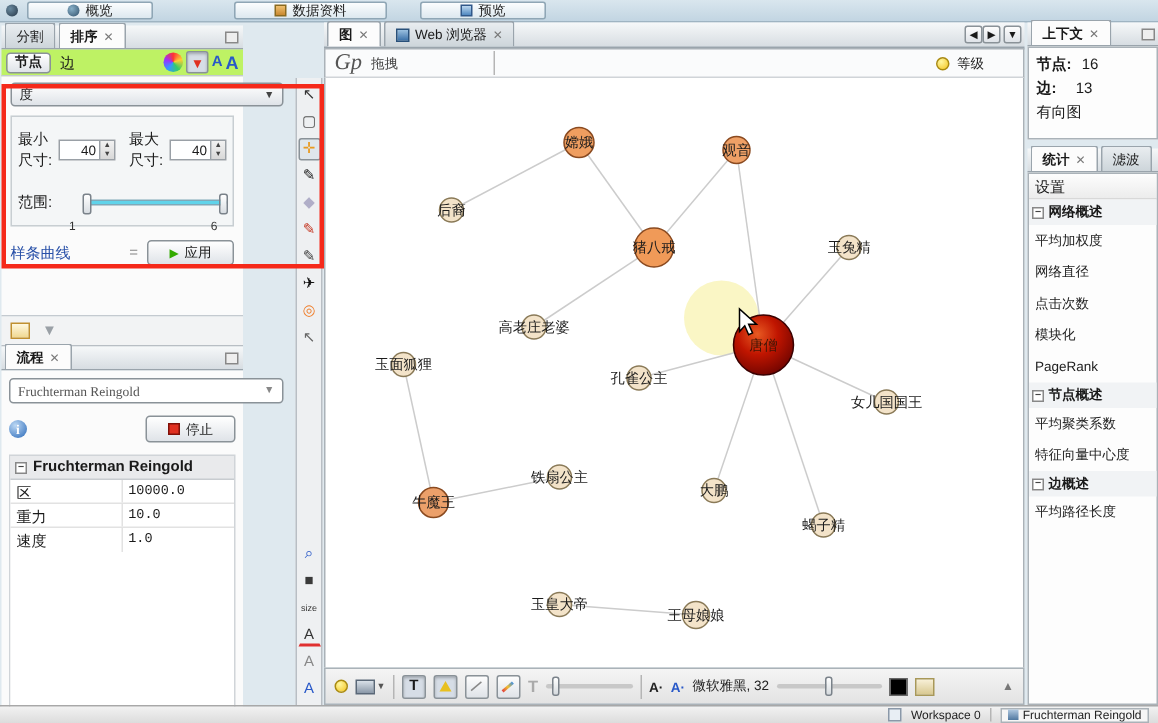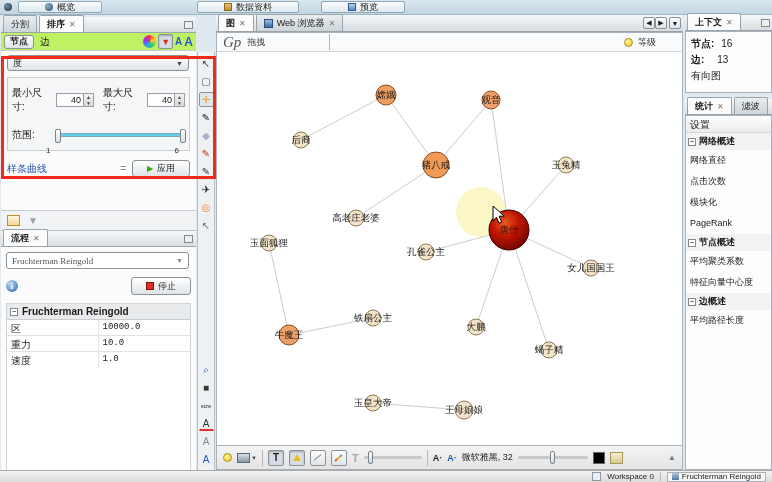--- a/index.html
+++ b/index.html
@@ -73,31 +73,31 @@
 </style>
 </head>
 <body>
 
 <div class="abs topbar">
   <span class="ticon" style="background:radial-gradient(circle at 35% 35%,#6a8aa0,#253545);border-radius:50%;margin-left:-6px;"></span>
   <div class="topbtn">
     <span class="ticon" style="background:radial-gradient(circle at 35% 35%,#88b0c8,#30506a);border-radius:50%;"></span>
     <span>概览</span>
   </div>
-  <div class="topbtn" style="margin-left:89px;">
+  <div class="topbtn" style="margin-left:48px;">
     <span class="ticon" style="background:linear-gradient(#f0c070,#c88830);border:1px solid #8a6a20;"></span>
     <span>数据资料</span>
   </div>
   <div class="topbtn" style="margin-left:16px;">
     <span class="ticon" style="background:linear-gradient(#bcd8f0,#5088c0);border:1px solid #30588a;"></span>
     <span>预览</span>
   </div>
 </div>
 
-<div class="abs" style="left:1px; top:17px; width:195px; height:453px;">
+<div class="abs" style="left:1px; top:17px; width:161px; height:453px;">
 
   <div class="tabstrip">
     <div class="tab">
       <span>分割</span>
     </div>
     <div class="tab active">
       <span>排序</span>
       <span class="xglyph">✕</span>
     </div>
     <div style="flex:1"></div>
@@ -383,20 +383,21 @@
   </div>
   <div class="rbody" style="height:355px;">
     <div style="height:17px; border-bottom:1px solid #d8d8d8; padding:2px 4px; background:linear-gradient(#fdfdfd,#ececec);">
       <span>设置</span>
     </div>
     <div id="stats-sections">
         <div class="stathead">
           <span class="collapse">−</span>
           <span>网络概述</span>
         </div>
+        <div class="statitem">平均加权度</div>
         <div class="statitem">网络直径</div>
         <div class="statitem">点击次数</div>
         <div class="statitem">模块化</div>
         <div class="statitem">PageRank</div>
         <div class="stathead">
           <span class="collapse">−</span>
           <span>节点概述</span>
         </div>
         <div class="statitem">平均聚类系数</div>
         <div class="statitem">特征向量中心度</div>

